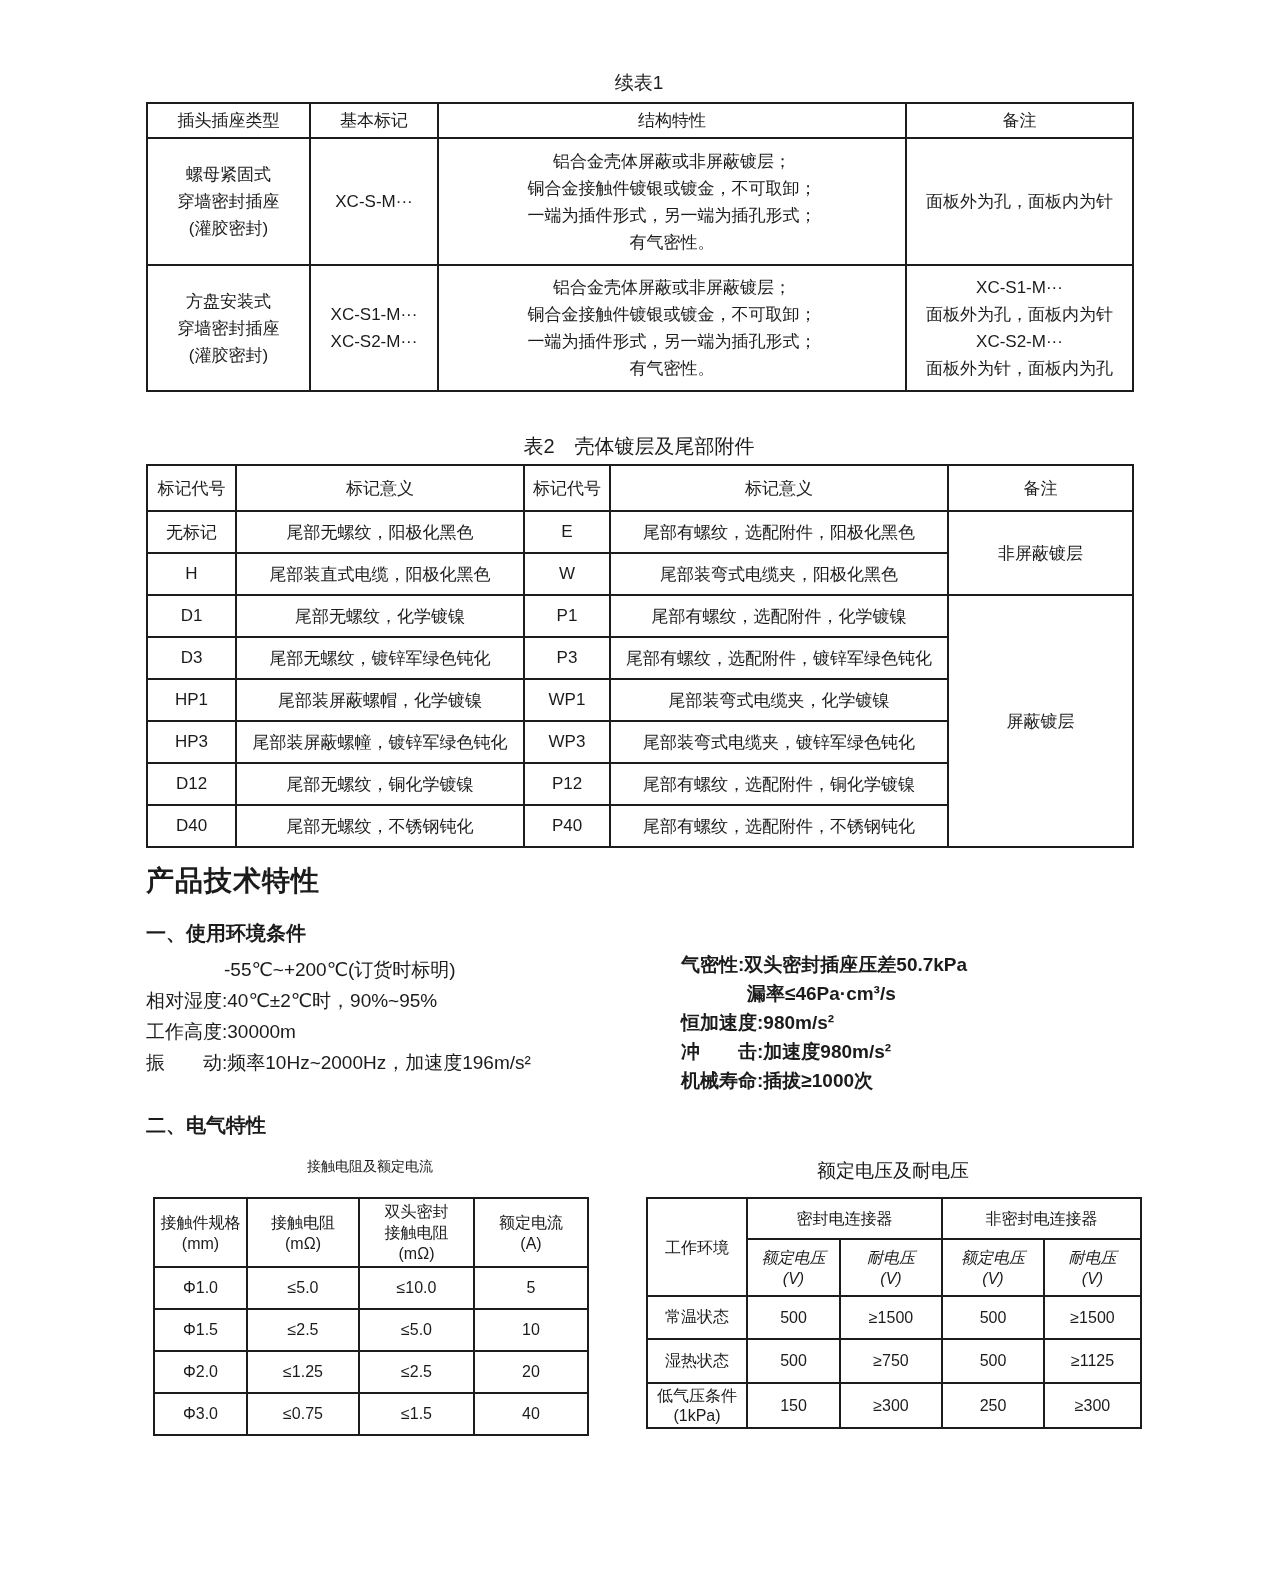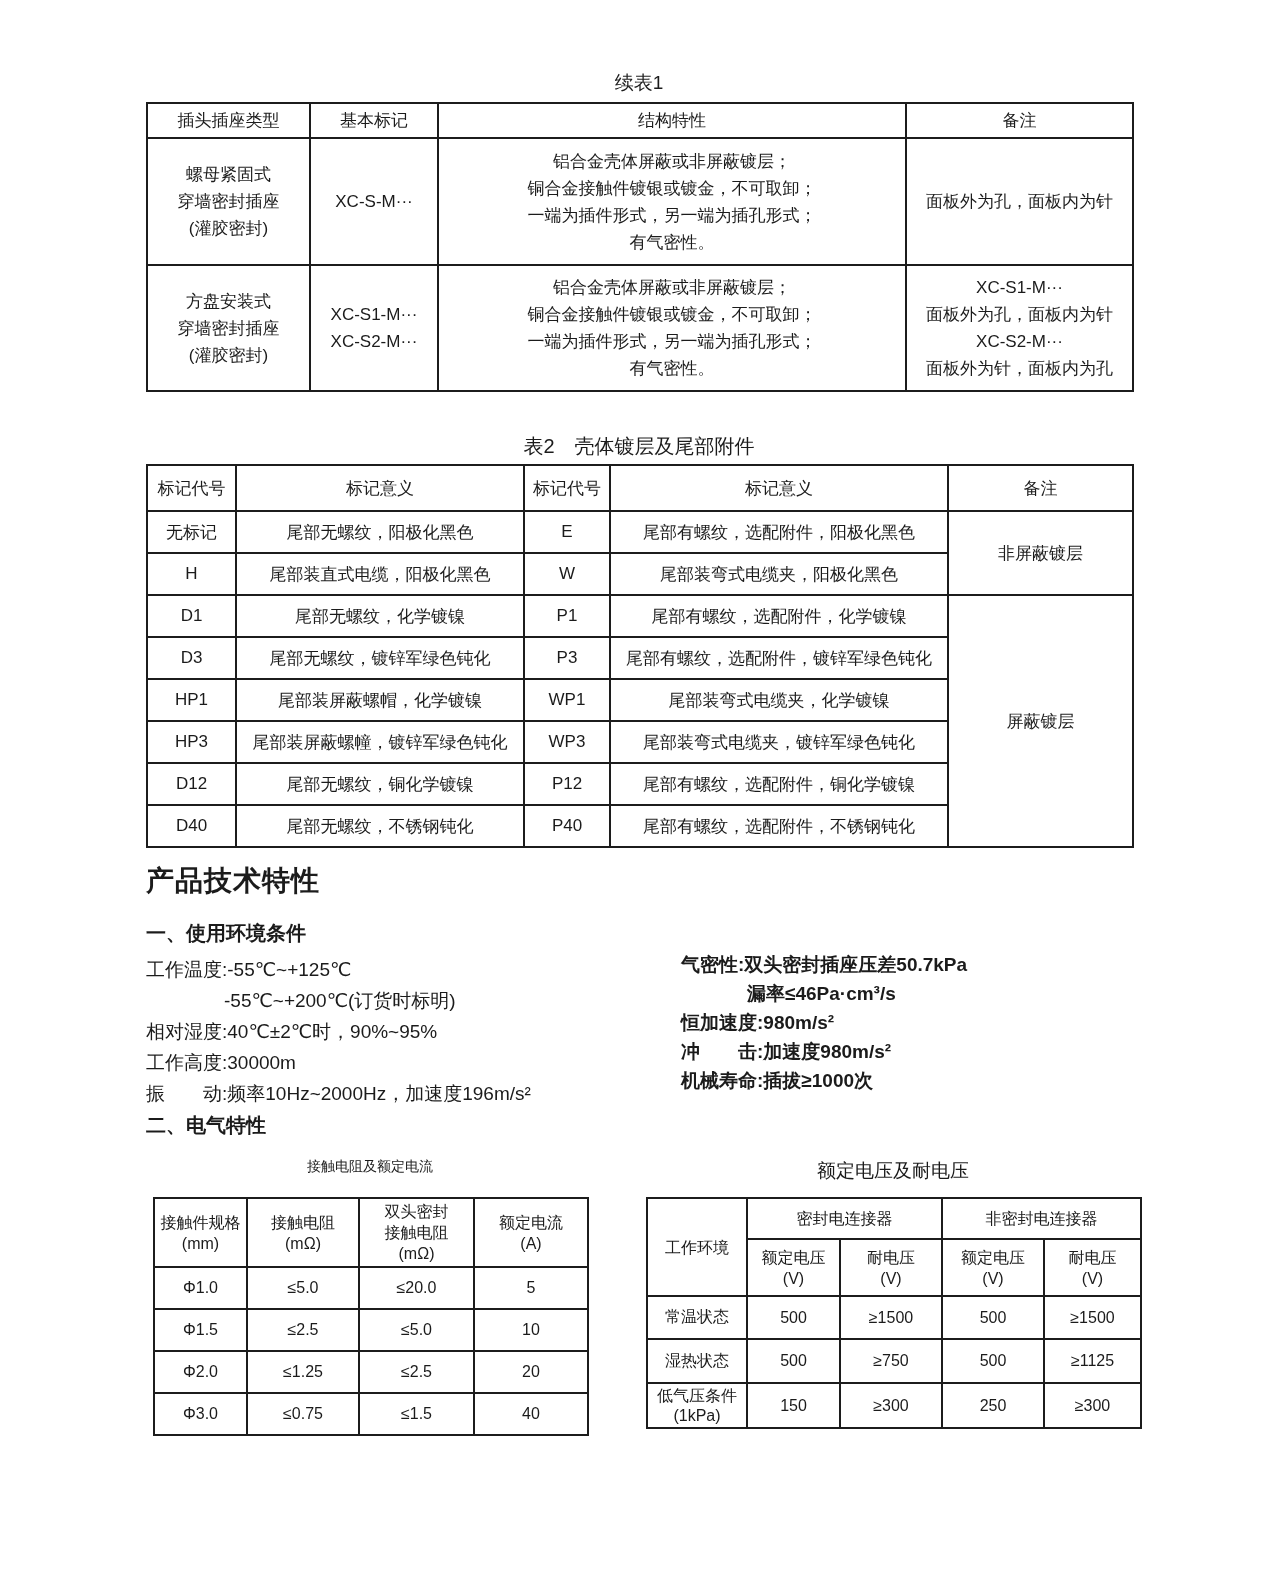--- a/index.html
+++ b/index.html
@@ -36,21 +36,21 @@
 
   
   .t3 { left:153px; top:1197px; width:434px; font-size:16px; }
   .t3 th { line-height:21px; }
   .rh63 { height:63px; }
 
   
   .t4 { left:646px; top:1197px; width:494px; font-size:16px; }
   .t4 th { line-height:21px; }
   .rh41 { height:41px; }
-  .rh57 { height:57px; }
+  .rh57 { height:57px;font-style:italic; }
   .rh43 { height:43px; }
   .rh44 { height:44px; }
   .rh45 { height:45px; }
 
   
   .tcap { position:absolute; text-align:center; color:#1b1b1b; }
   .cap1 { left:146px; top:70px;  width:986px; font-size:19px; }
   .cap2 { left:146px; top:433px; width:986px; font-size:20px; }
   .cap3 { left:153px; top:1158px; width:434px; font-size:14px; }
   .cap4 { left:646px; top:1158px; width:494px; font-size:19px; }
@@ -189,21 +189,20 @@
       <td>P40</td>
       <td>尾部有螺纹，选配附件，不锈钢钝化</td>
     </tr>
   </tbody>
     </table>
 
   <div class="h-main">产品技术特性</div>
   <div class="h-sub h-env">一、使用环境条件</div>
 
   <div class="env-col env-left">
-    <div class="ln">工作温度:-55℃~+125℃</div>
     <div class="ln ind-a">-55℃~+200℃(订货时标明)</div>
     <div class="ln">相对湿度:40℃±2℃时，90%~95%</div>
     <div class="ln">工作高度:30000m</div>
     <div class="ln">振　　动:频率10Hz~2000Hz，加速度196m/s²</div>
   </div>
 
   <div class="env-col env-right">
     <div class="ln">气密性:双头密封插座压差50.7kPa</div>
     <div class="ln ind-b">漏率≤46Pa·cm³/s</div>
     <div class="ln">恒加速度:980m/s²</div>
@@ -230,21 +229,21 @@
 (mΩ)</th>
       <th>双头密封
 接触电阻
 (mΩ)</th>
       <th>额定电流
 (A)</th>
     </tr>
     <tr class="rh42">
       <td>Φ1.0</td>
       <td>≤5.0</td>
-      <td>≤20.0</td>
+      <td>≤10.0</td>
       <td>5</td>
     </tr>
     <tr class="rh42">
       <td>Φ1.5</td>
       <td>≤2.5</td>
       <td>≤5.0</td>
       <td>10</td>
     </tr>
     <tr class="rh42">
       <td>Φ2.0</td>

